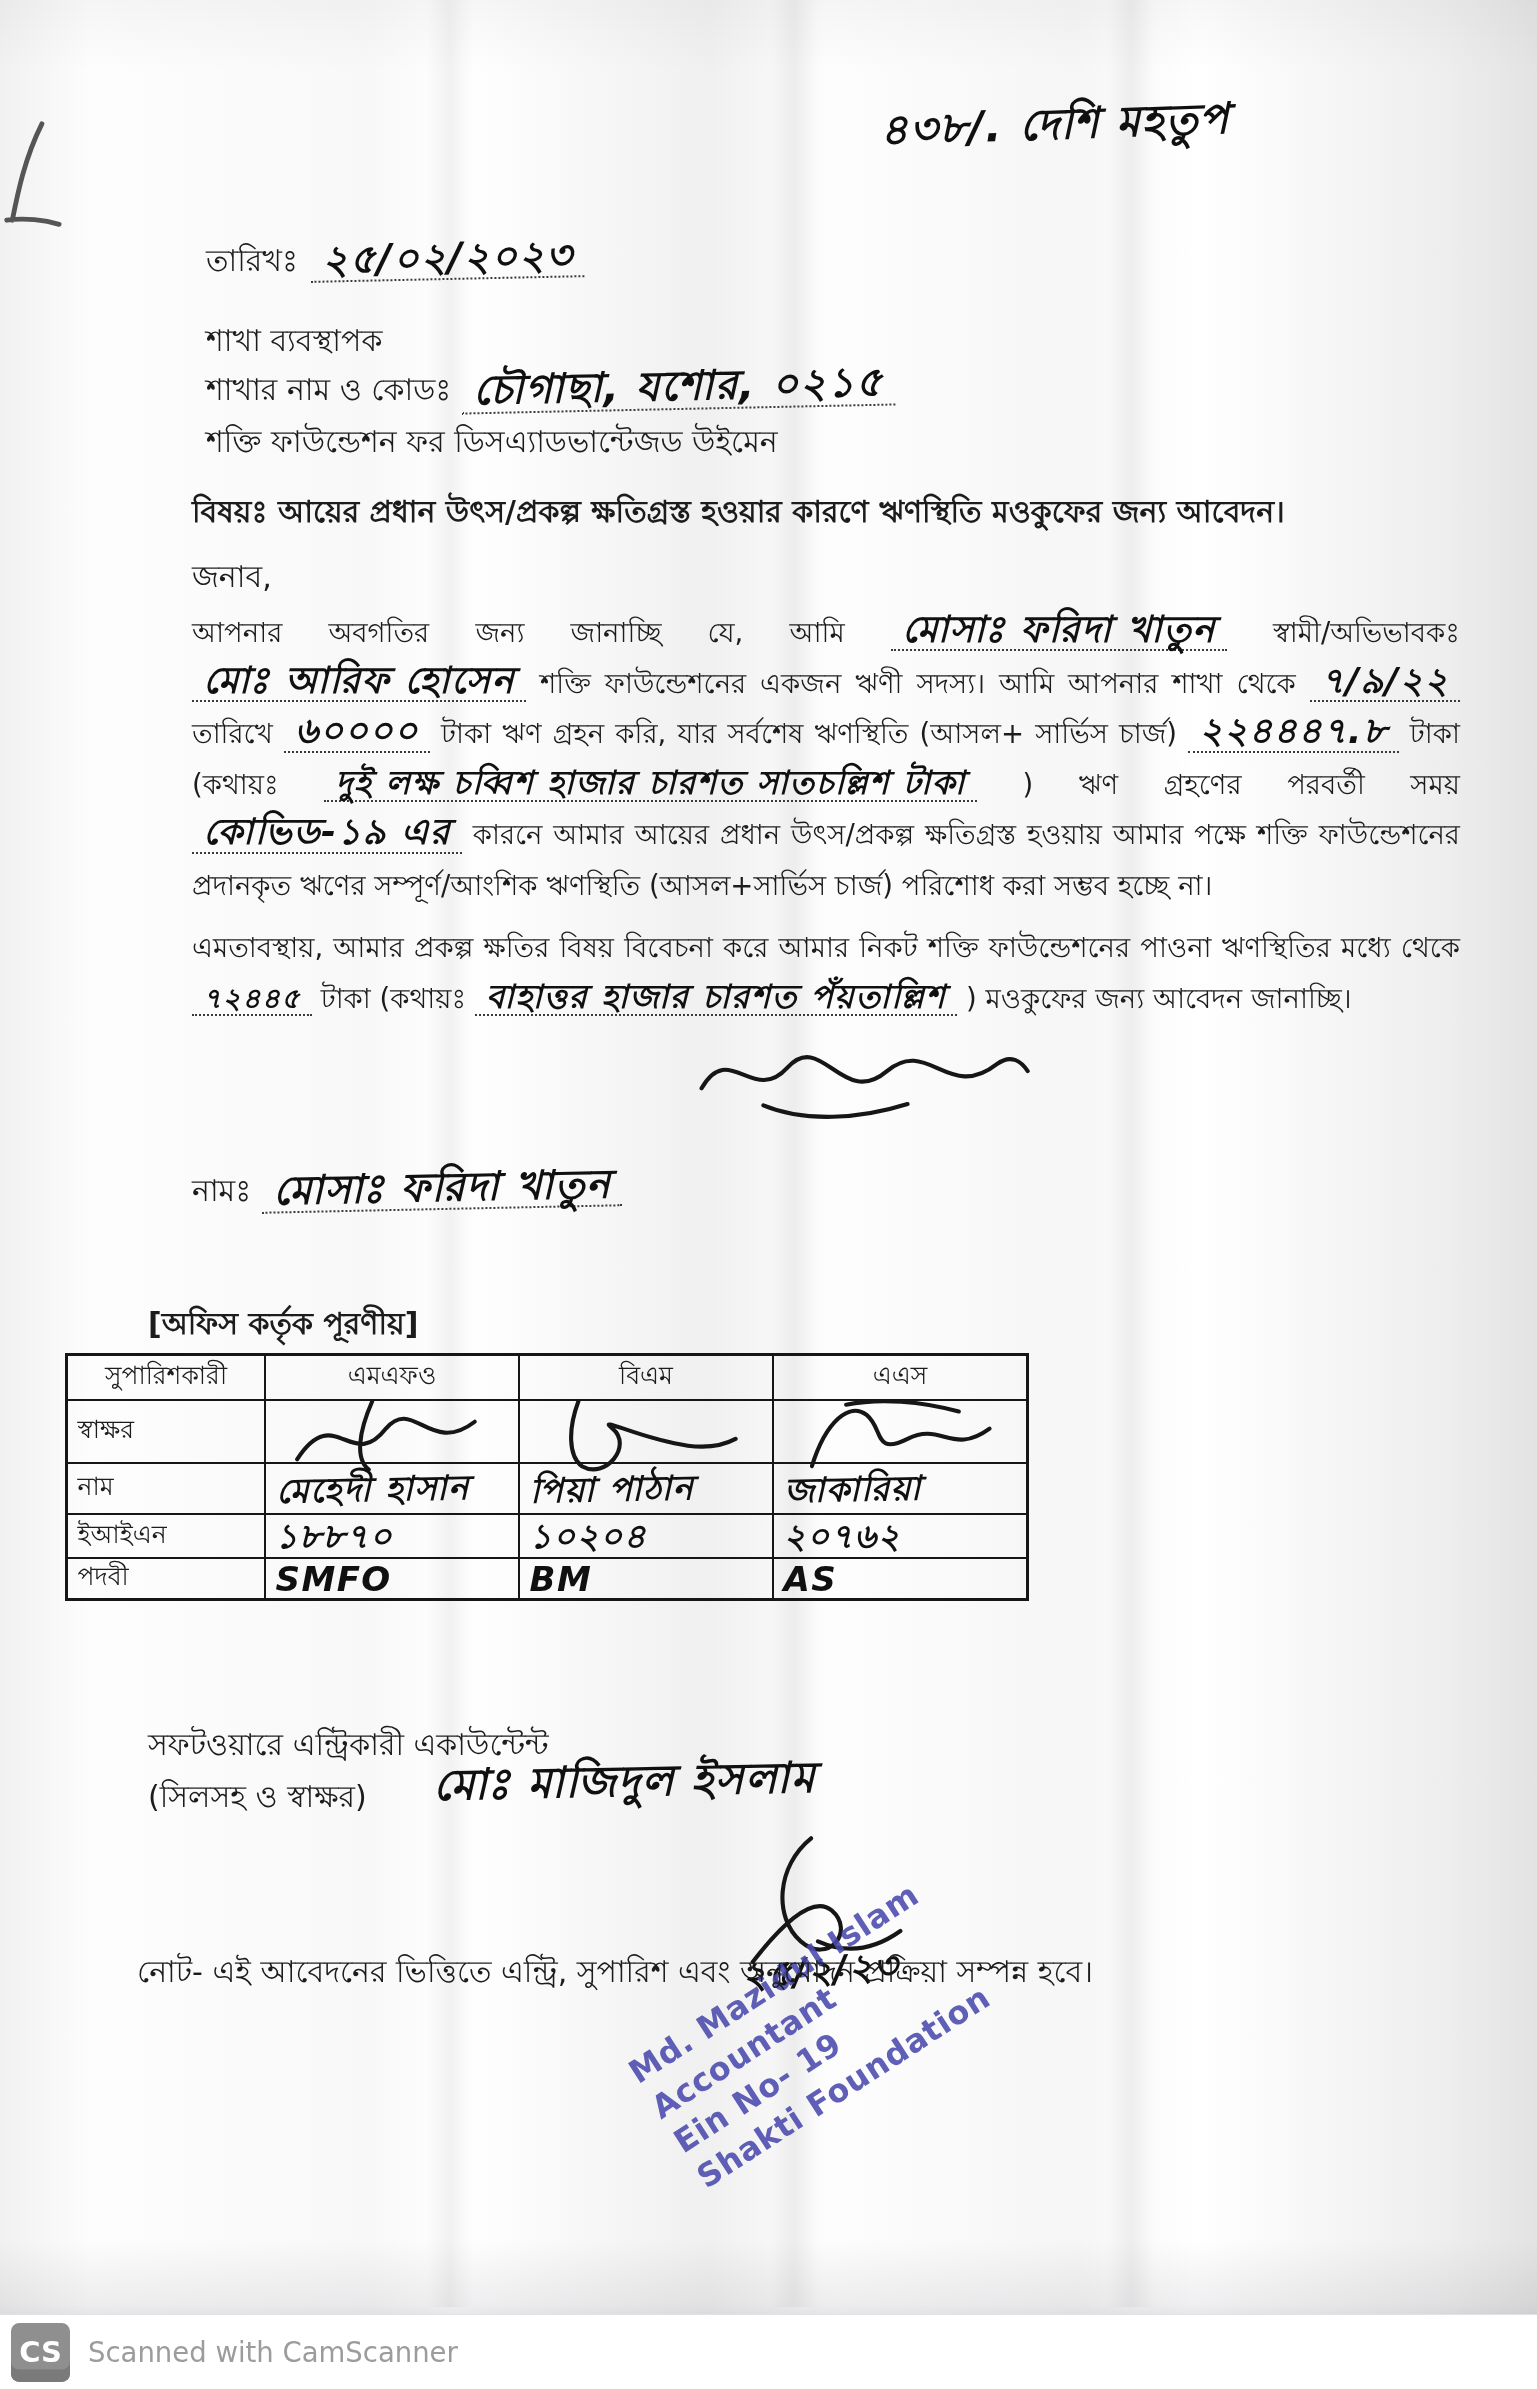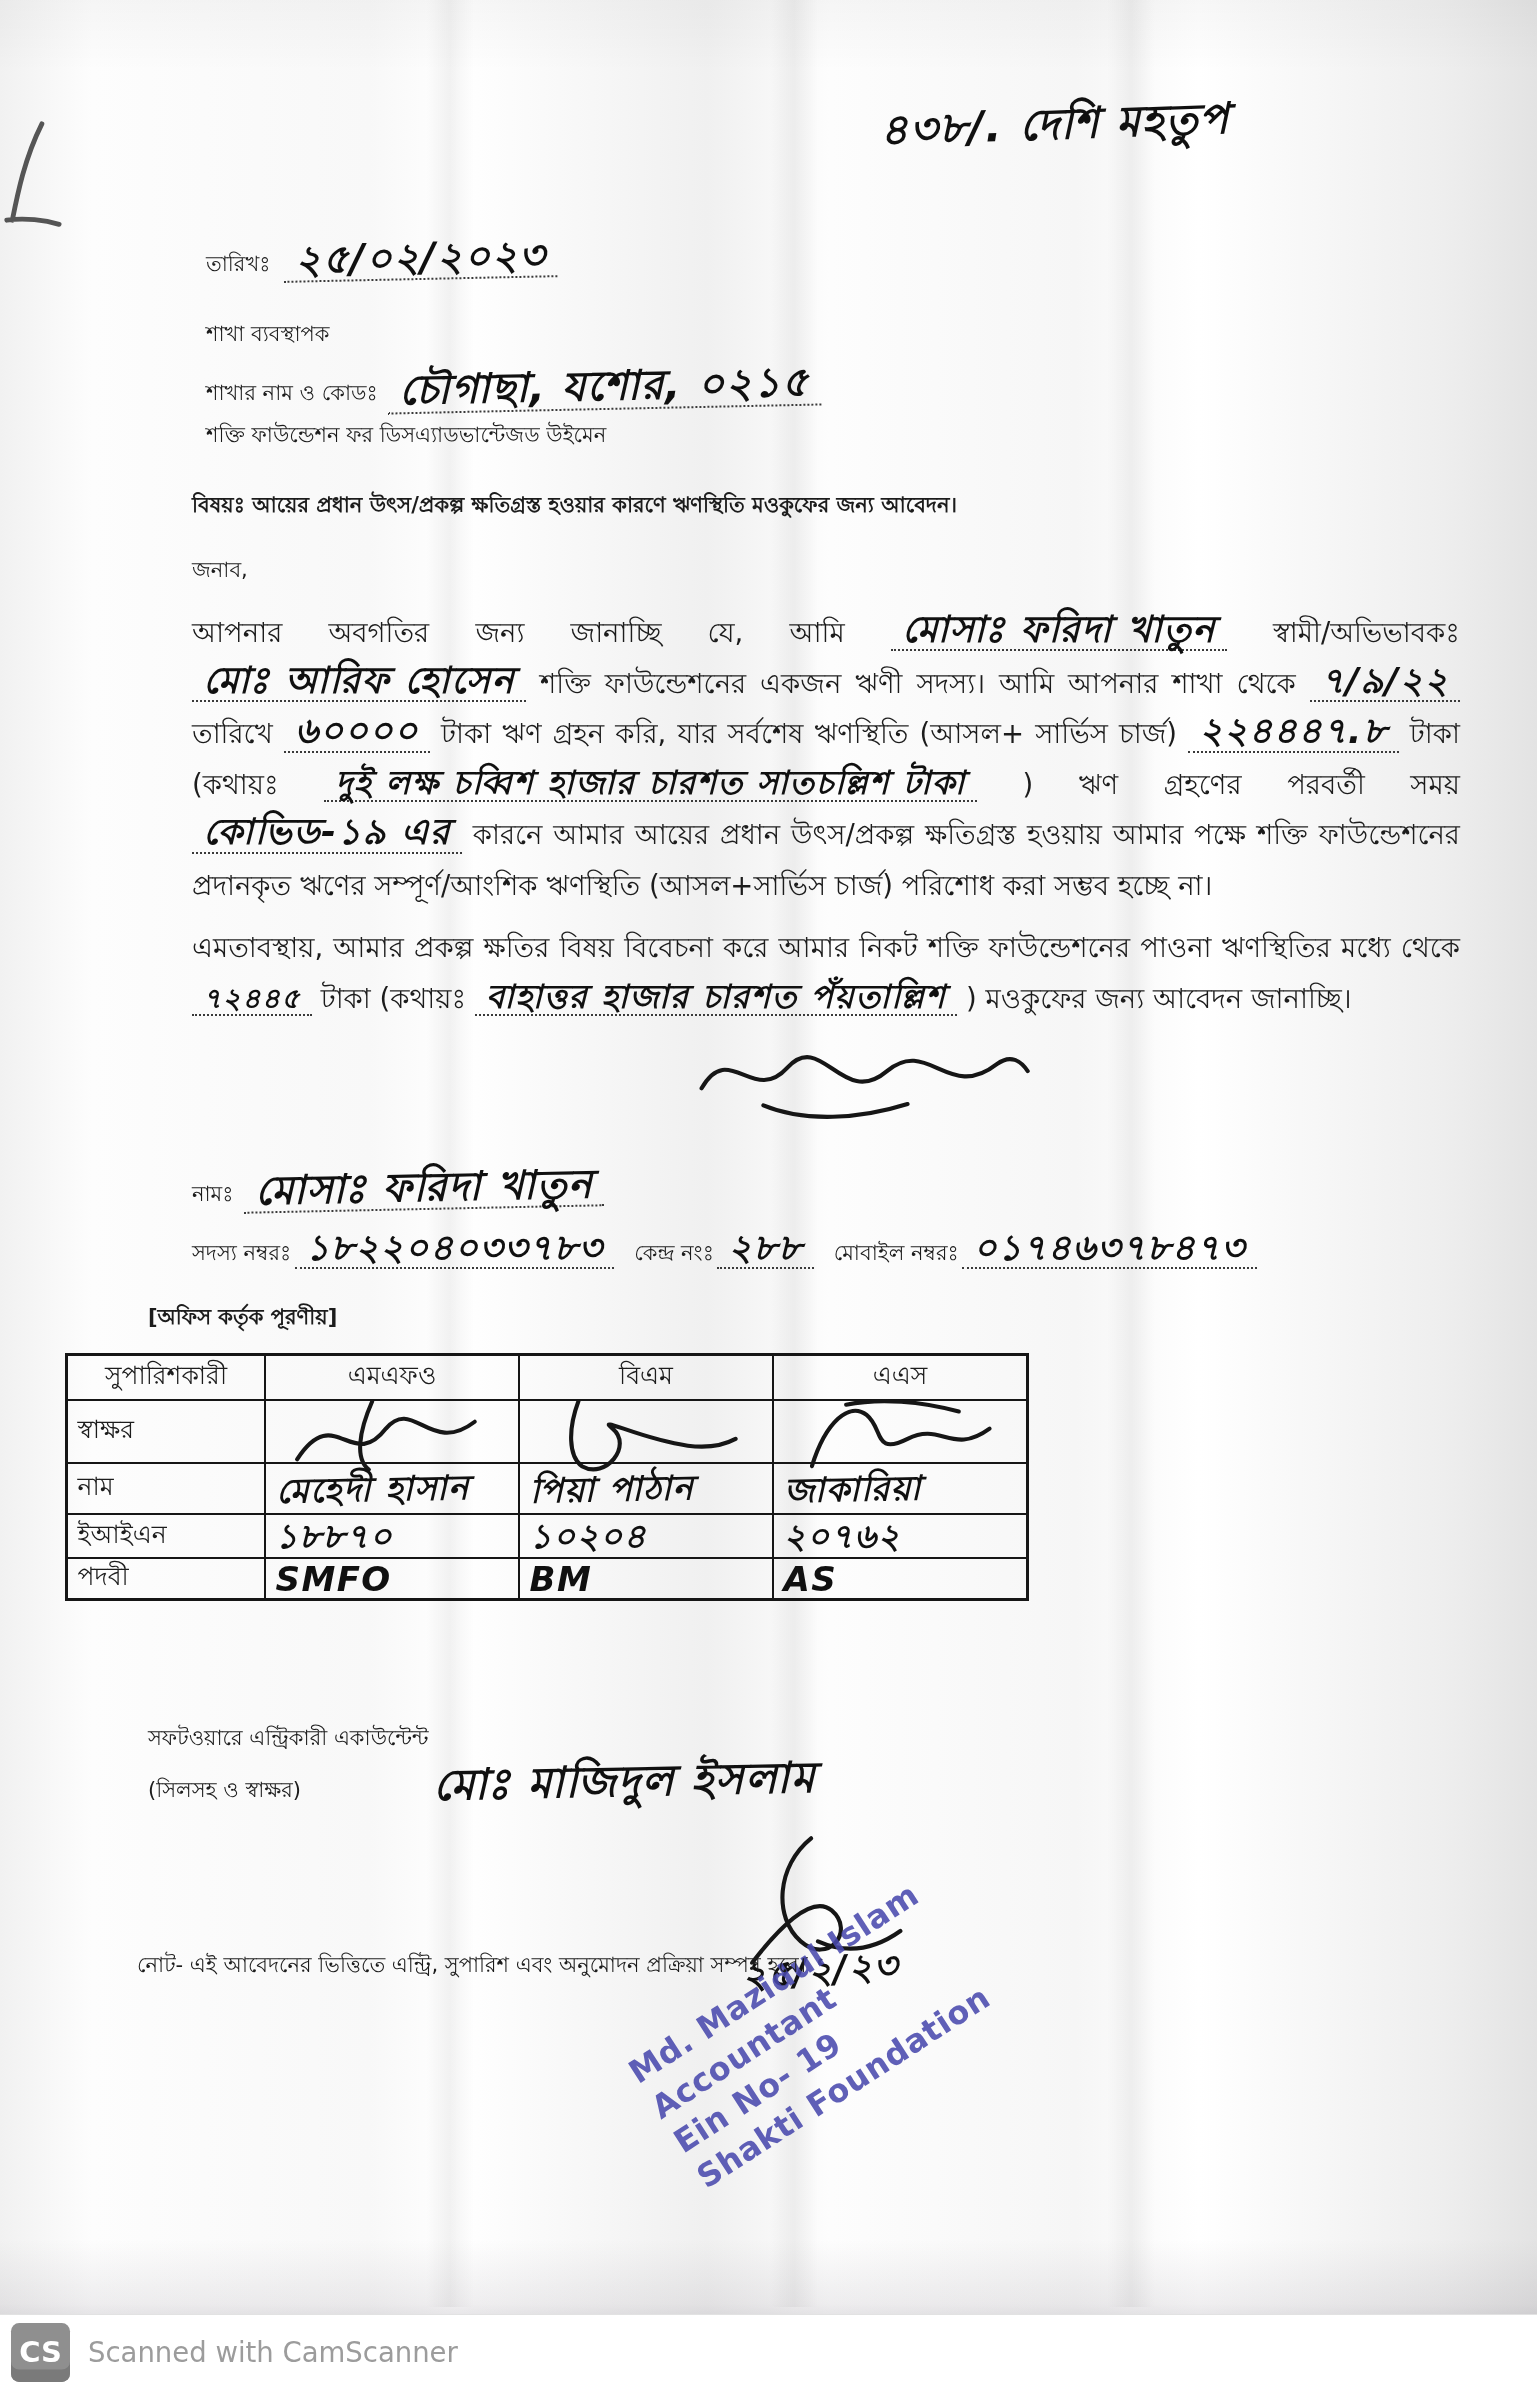--- a/index.html
+++ b/index.html
@@ -14,21 +14,21 @@
       linear-gradient(180deg, rgba(0,0,0,0.03) 0%, rgba(0,0,0,0) 3%),
       linear-gradient(90deg,
         #f1f1f1 0%, #fdfdfd 6%, #f8f8f8 24%, #ffffff 30%,
         #f0f0f0 46%, #fdfdfd 54%, #f6f6f6 70%, #ffffff 78%,
         #eeeeee 94%, #e3e3e3 100%);
   }
   .crease{position:absolute;top:0;bottom:82px;width:48px;pointer-events:none;
     background:linear-gradient(90deg, rgba(0,0,0,0) 0%, rgba(0,0,0,0.05) 50%, rgba(0,0,0,0) 100%);}
   .bottom-shade{position:absolute;left:0;right:0;height:76px;
     background:linear-gradient(180deg, rgba(0,0,0,0) 0%, rgba(60,50,70,0.08) 85%, rgba(60,50,70,0.12) 100%);}
-  .printed{font-size:21px;line-height:1.55;}
+  .printed{font-size:30px;line-height:1.55;}
   .bold{font-weight:bold;}
   .para{font-size:27.5px;line-height:1.84;text-align:justify;}
   .hw{
     font-style:italic;font-weight:bold;color:#101010;
     letter-spacing:1.4px;line-height:1;display:inline-block;
   }
   .fill{border-bottom:2.1px dotted #3a3a3a;padding:0 11px 1.4px 11px;}
   .abs{position:absolute;}
   .sig path{fill:none;stroke:#161616;stroke-width:6;stroke-linecap:round;}
   .office-table{
@@ -118,28 +118,20 @@
     <path d="M30,95 C70,25 105,120 155,65 C205,10 235,125 300,70 C360,20 390,115 460,60 C480,45 495,55 505,70"></path>
     <path d="M120,120 C180,145 260,140 330,118"></path>
   </svg>
 
 
   <div class="abs" style="left:192px;top:1167px;white-space:nowrap;">
     <span class="printed">নামঃ</span>
     <span class="hw fill rot-m1" style="font-size:40px;margin-left:6.9px;">মোসাঃ ফরিদা খাতুন</span>
   </div>
 
-  <div class="abs" style="left:192px;top:1230px;white-space:nowrap;">
-    <span class="printed">সদস্য নম্বরঃ</span>
-    <span class="hw fill" style="font-size:36px;">১৮২২০৪০৩৩৭৮৩</span>
-    <span class="printed" style="margin-left:16.5px;">কেন্দ্র নংঃ</span>
-    <span class="hw fill" style="font-size:36px;">২৮৮</span>
-    <span class="printed" style="margin-left:16.5px;">মোবাইল নম্বরঃ</span>
-    <span class="hw fill" style="font-size:36px;">০১৭৪৬৩৭৮৪৭৩</span>
-  </div>
 
   <div class="abs printed bold" style="left:148px;top:1301px;">[অফিস কর্তৃক পূরণীয়]</div>
 
   <div class="abs office-table" style="left:65px;top:1353px;">
 
     <div class="cell c0 r0">
         <span>সুপারিশকারী</span>
       </div>
     <div class="cell r0 hdr">
         <span>এমএফও</span>

